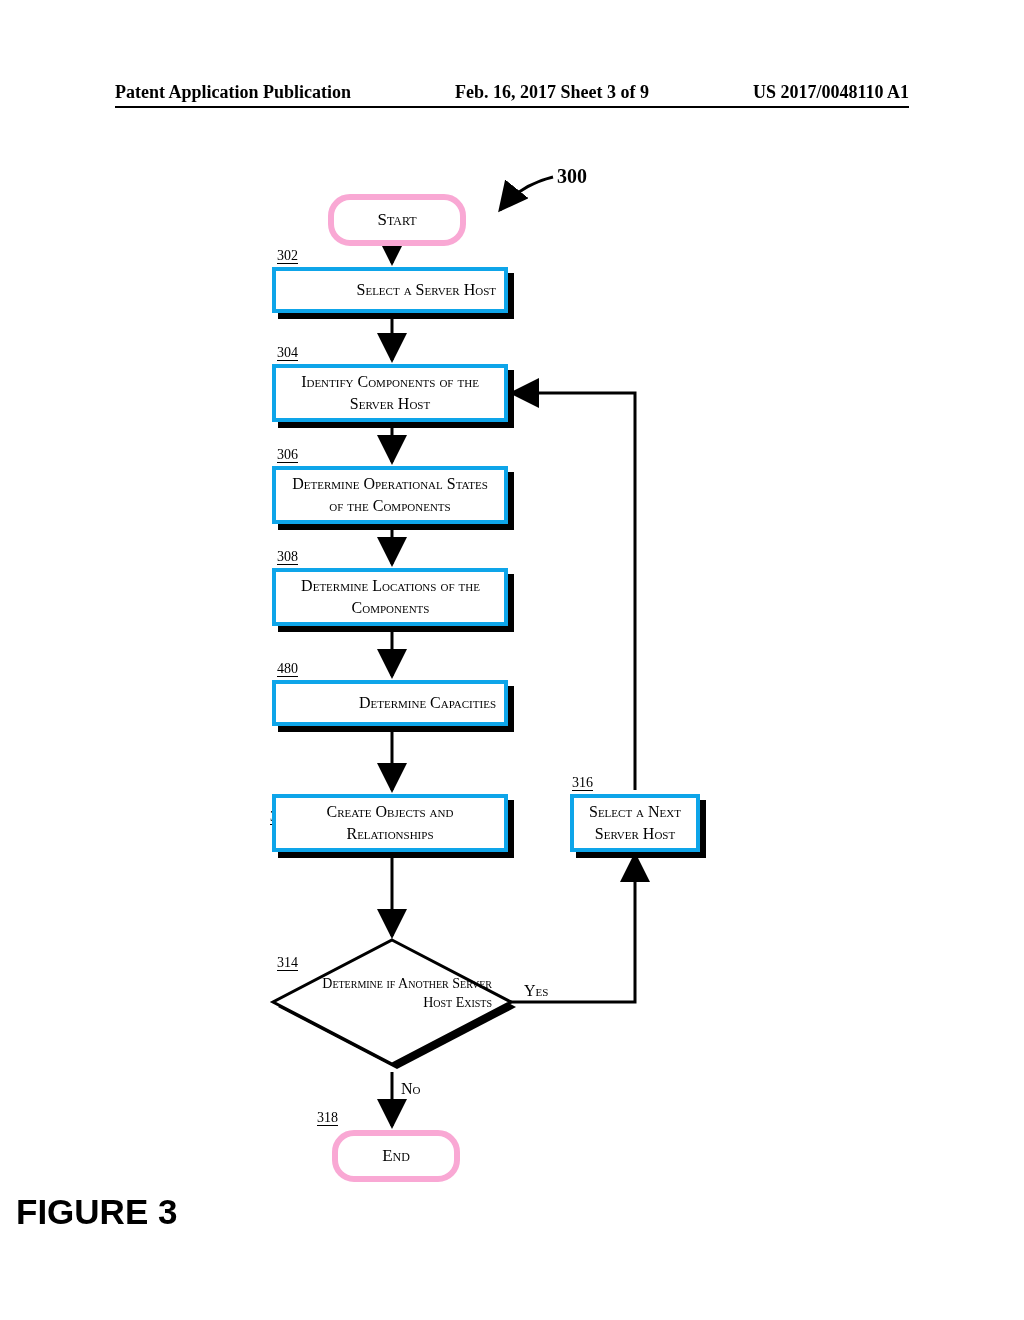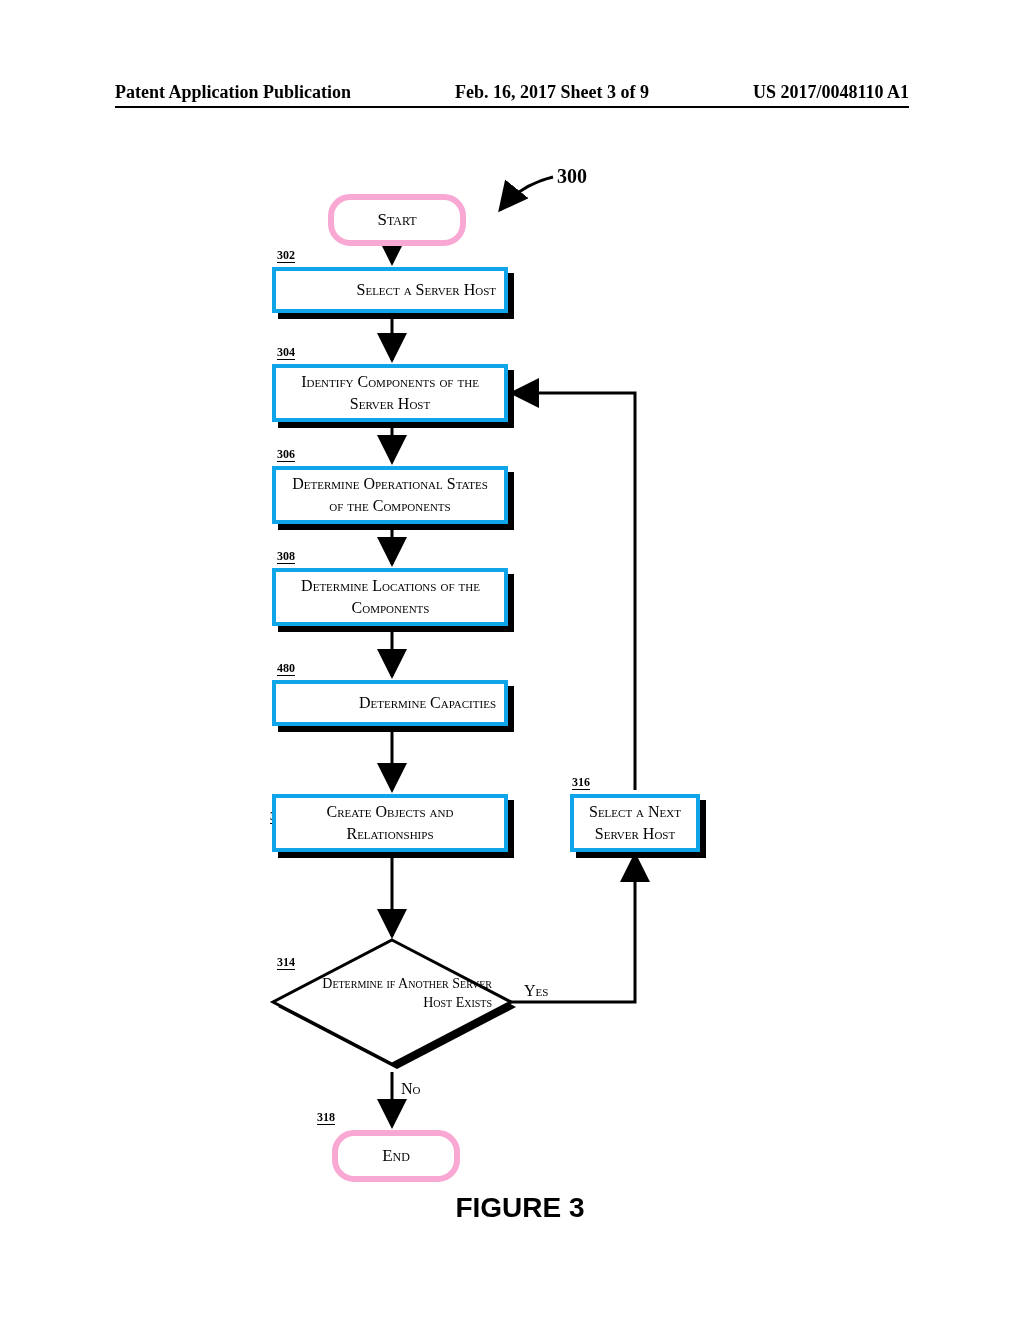--- a/index.html
+++ b/index.html
@@ -85,22 +85,22 @@
     text-align: center;
     font-variant: small-caps;
     font-size: 16px;
     line-height: 1.35;
     padding: 0 8px;
     box-sizing: border-box;
   }
 
   .step-ref {
     position: absolute;
-    font-size: 12px;
-    font-weight: bold;
+    font-size: 14px;
+    font-weight: normal;
     text-decoration: underline;
     text-underline-offset: 3px;
   }
   .diamond-text {
     position: absolute;
     text-align: right;
     font-variant: small-caps;
     font-size: 14px;
     line-height: 1.35;
     width: 200px;
@@ -109,25 +109,24 @@
   .branch-label {
     position: absolute;
     font-variant: small-caps;
     font-size: 16px;
   }
 
   .figure-caption {
     position: absolute;
     left: 16px;
     right: 0;
-    text-align: center;
     top: 1192px;
     font-family: Arial, Helvetica, sans-serif;
     font-weight: bold;
-    font-size: 28px;
+    font-size: 35px;
   }
 
   svg { position: absolute; left: 0; top: 0; }
 </style>
 </head>
 <body>
 
 <div class="page-header">
   <span class="left">Patent Application Publication</span>
   <span class="mid">Feb. 16, 2017 Sheet 3 of 9</span>

